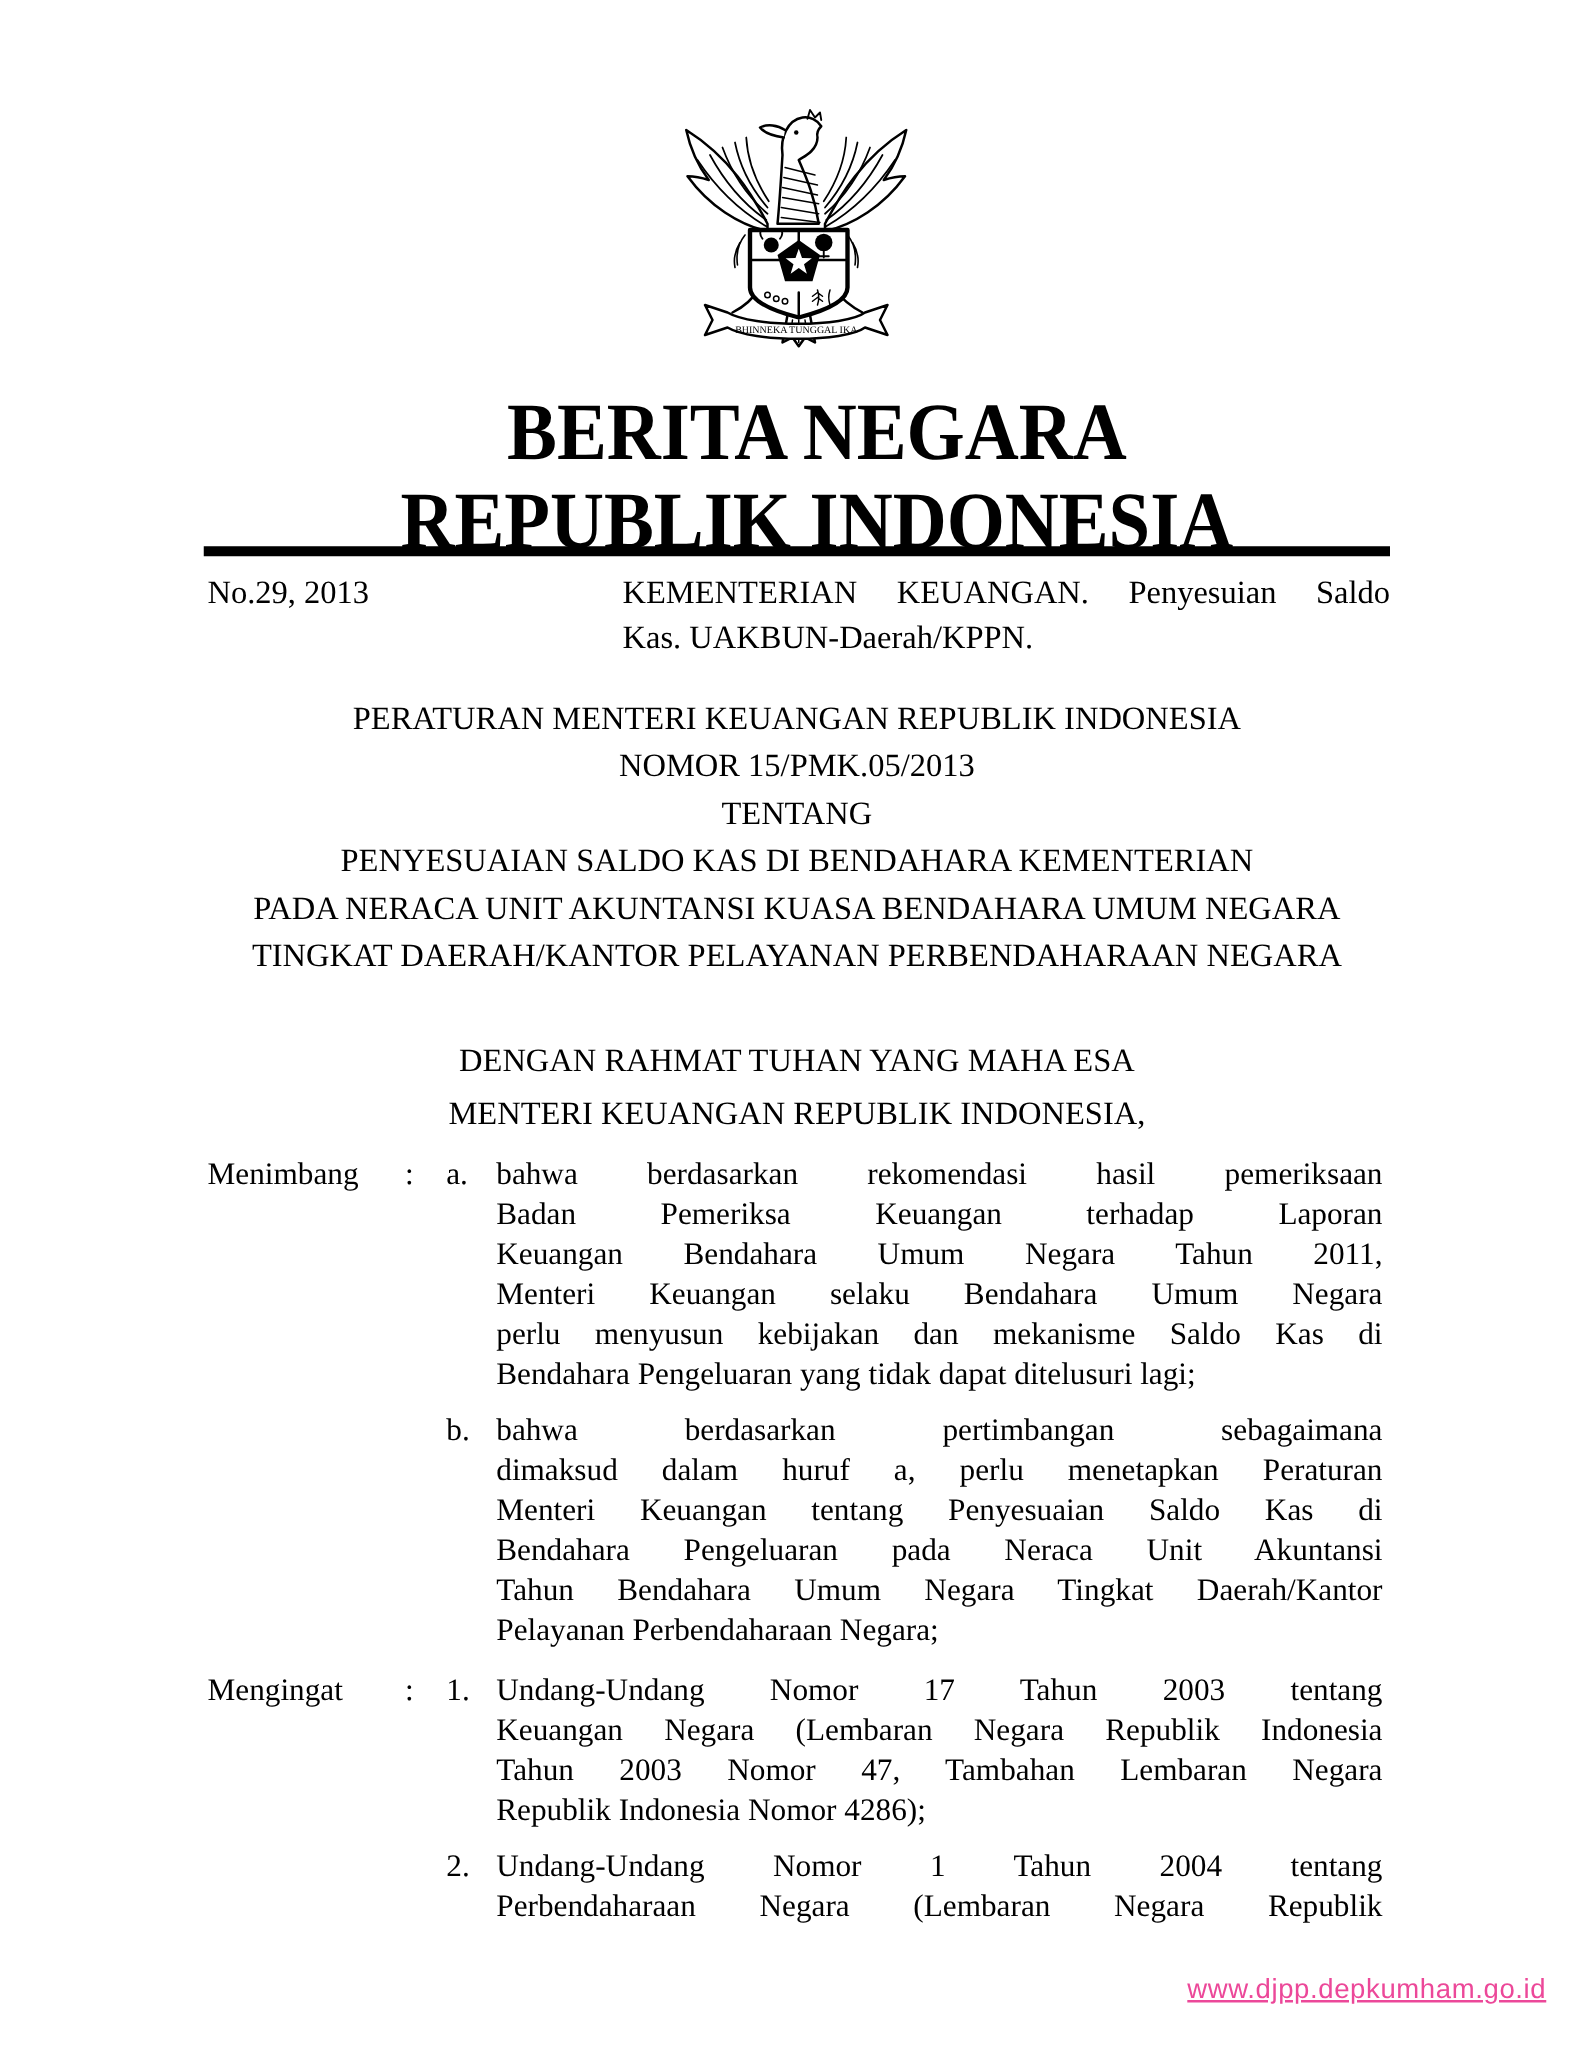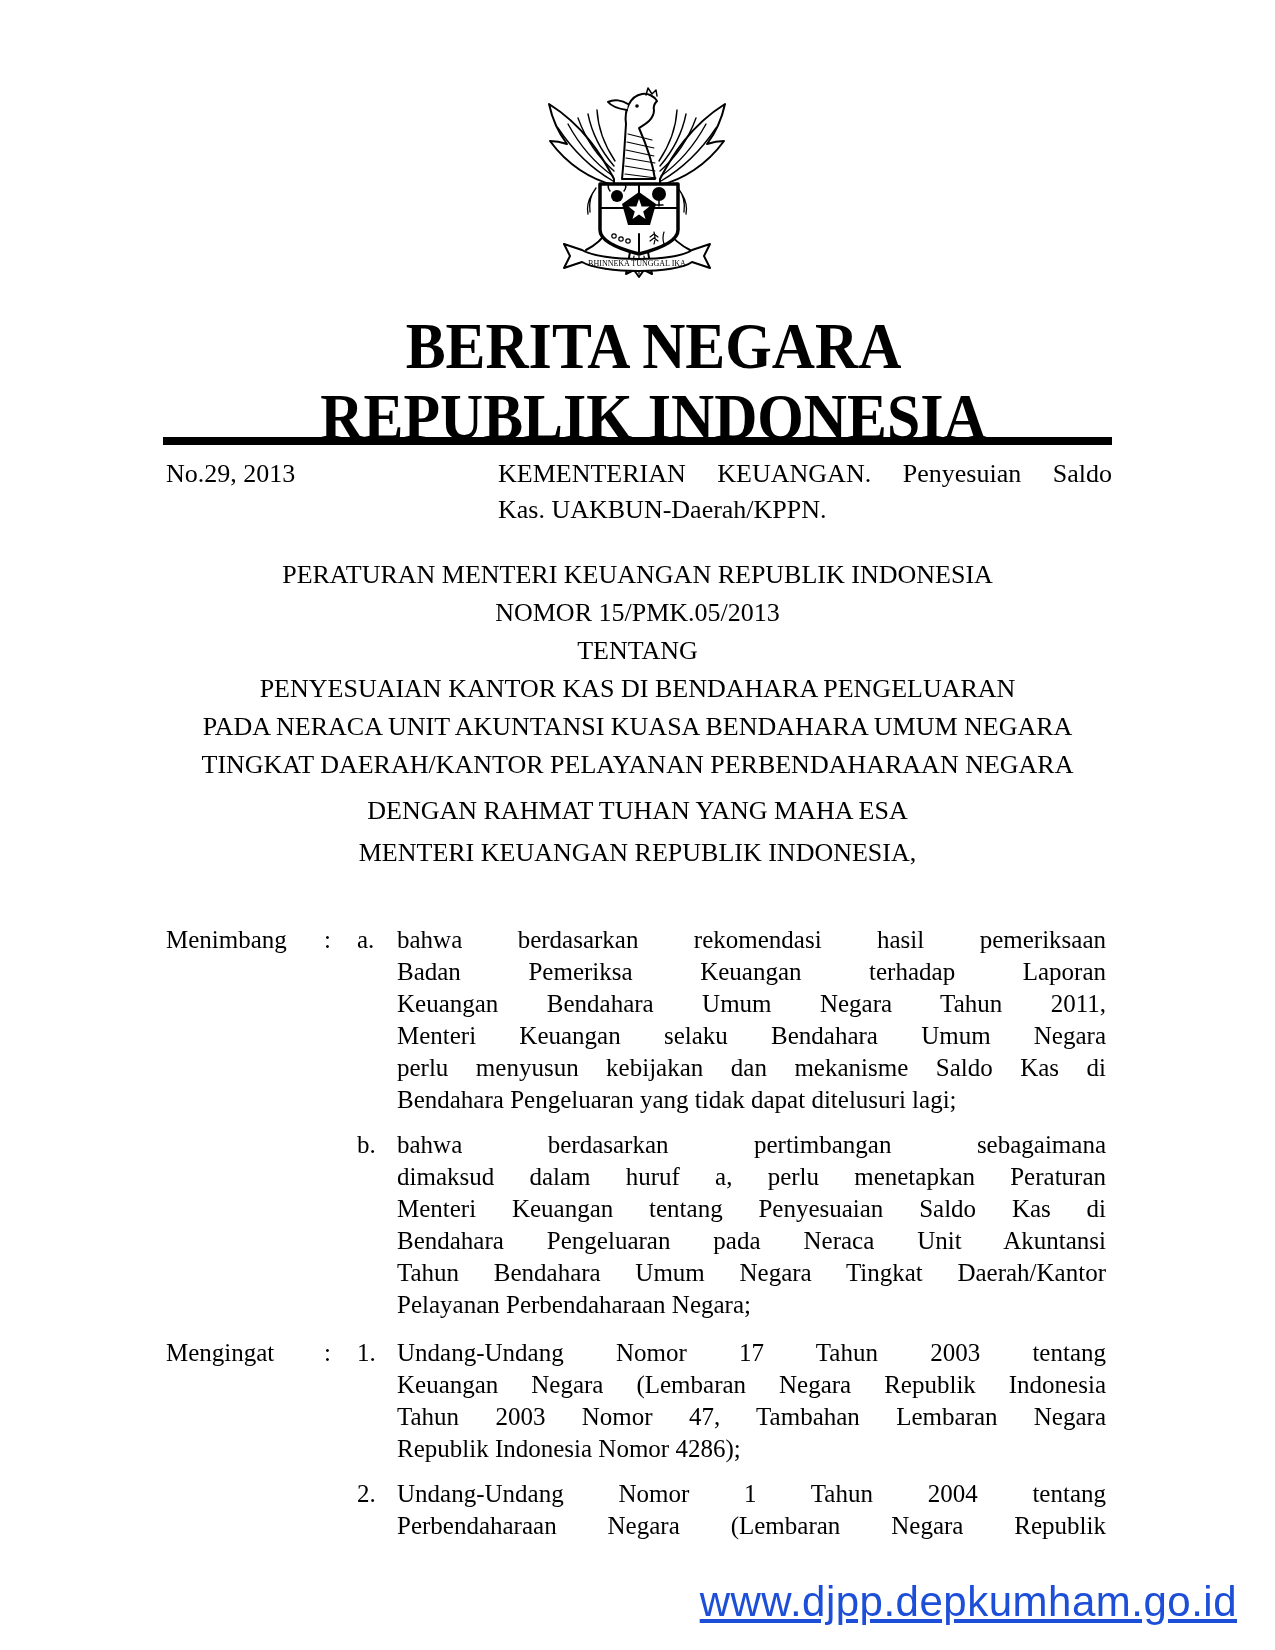--- a/index.html
+++ b/index.html
@@ -18,35 +18,35 @@
   .masthead .mline{display:block;transform:scaleX(.92);transform-origin:center;white-space:nowrap;}
   .rule{position:absolute;left:163px;top:437px;width:949px;height:8px;background:#000;}
   
   .gheader{position:absolute;left:166px;top:456px;width:946px;font-size:26px;line-height:36px;}
   .gnum{position:absolute;left:0;top:0;white-space:nowrap;}
   .gsubject{position:absolute;left:332px;top:0;width:614px;}
   .jline{text-align:justify;text-align-last:justify;}
   .lline{text-align:left;}
   
   .doctitle{position:absolute;left:163px;top:556px;width:949px;text-align:center;font-size:26px;line-height:38px;}
-  .invocation{position:absolute;left:163px;top:790px;width:949px;text-align:center;font-size:26px;line-height:42px;}
+  .invocation{position:absolute;left:163px;top:828px;width:949px;text-align:center;font-size:26px;line-height:42px;}
   
   .clauses{position:absolute;left:166px;top:924px;width:944px;font-size:25px;line-height:32px;}
   .clause{position:relative;margin-bottom:16px;}
   .clause-label{position:absolute;left:0;top:0;white-space:nowrap;}
   .clause-colon{position:absolute;left:158px;top:0;}
   .clause-items{margin-left:191px;}
   .item{position:relative;margin-bottom:13px;}
   .item:last-child{margin-bottom:0;}
   .item-marker{position:absolute;left:0;top:0;}
   .item-lines{margin-left:40px;width:709px;}
   
   .footer{
     position:absolute;right:38px;top:1578px;text-align:right;
-    font-family:"Liberation Sans",sans-serif;font-size:42px;color:#1d4ed8;
+    font-family:"Liberation Sans",sans-serif;font-size:22px;color:#ec4899;
     letter-spacing:.5px;
   }
   .footer .wm{text-decoration:underline;}
 </style>
 </head>
 <body>
 
 <div class="page">
 
   <svg class="emblem" viewBox="0 0 190 195" aria-hidden="true">
@@ -121,21 +121,21 @@
     <div class="gsubject">
       <div class="jline">KEMENTERIAN KEUANGAN. Penyesuian Saldo</div>
       <div class="lline">Kas. UAKBUN-Daerah/KPPN.</div>
     </div>
   </div>
 
   <div class="doctitle">
     <div>PERATURAN MENTERI KEUANGAN REPUBLIK INDONESIA</div>
     <div>NOMOR 15/PMK.05/2013</div>
     <div>TENTANG</div>
-    <div>PENYESUAIAN KANTOR KAS DI BENDAHARA PENGELUARAN</div>
+    <div>PENYESUAIAN SALDO KAS DI BENDAHARA KEMENTERIAN</div>
     <div>PADA NERACA UNIT AKUNTANSI KUASA BENDAHARA UMUM NEGARA</div>
     <div>TINGKAT DAERAH/KANTOR PELAYANAN PERBENDAHARAAN NEGARA</div>
   </div>
 
   <div class="invocation">
     <div>DENGAN RAHMAT TUHAN YANG MAHA ESA</div>
     <div>MENTERI KEUANGAN REPUBLIK INDONESIA,</div>
   </div>
 
   <section class="clauses">

